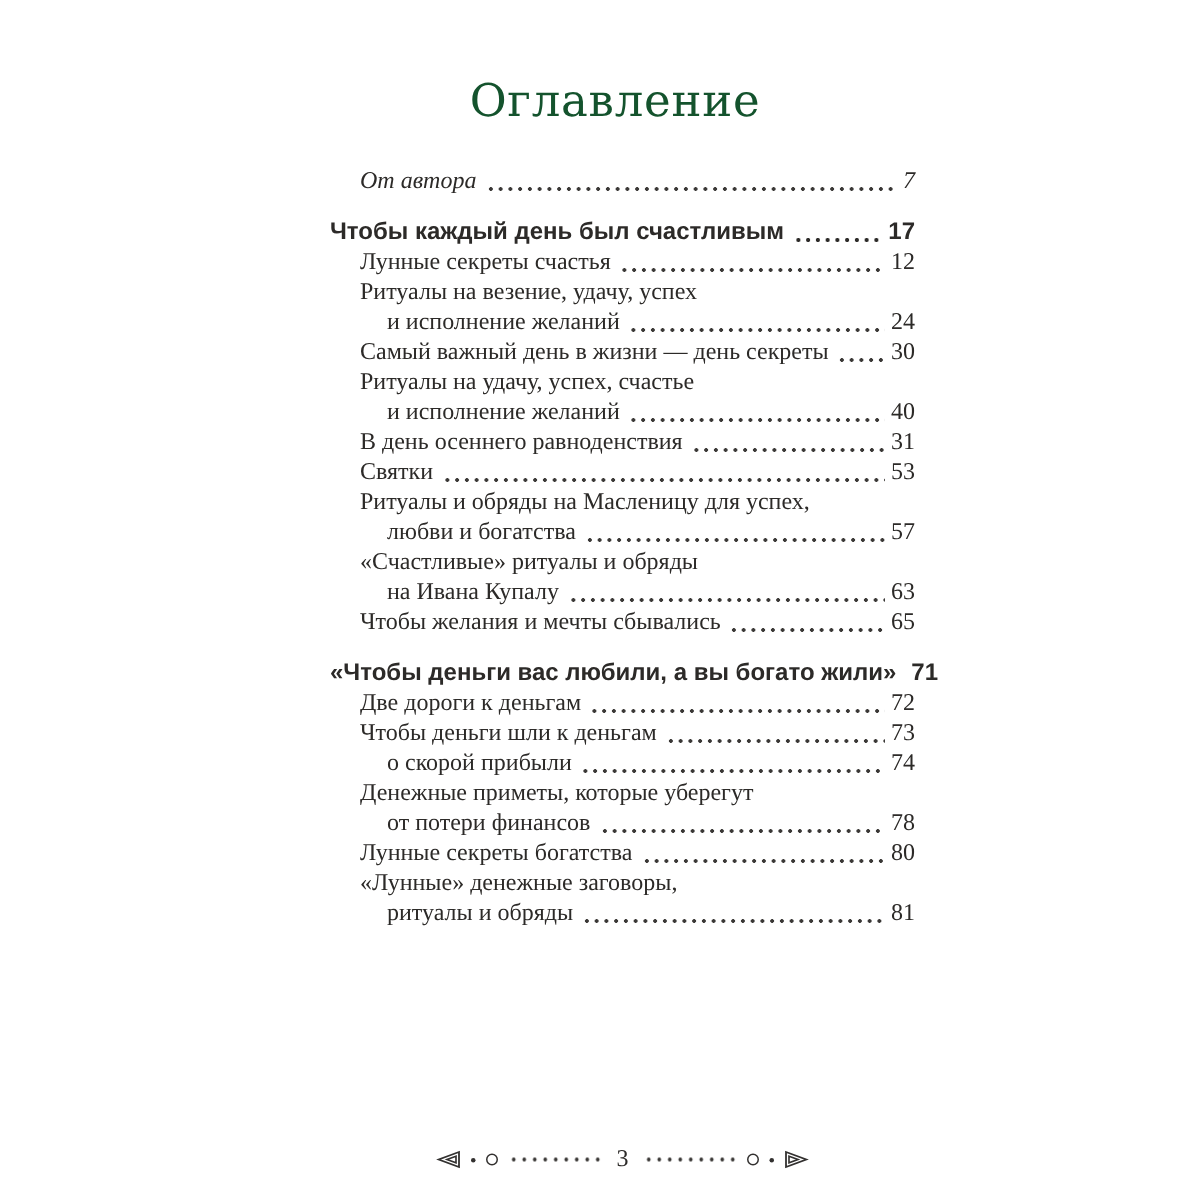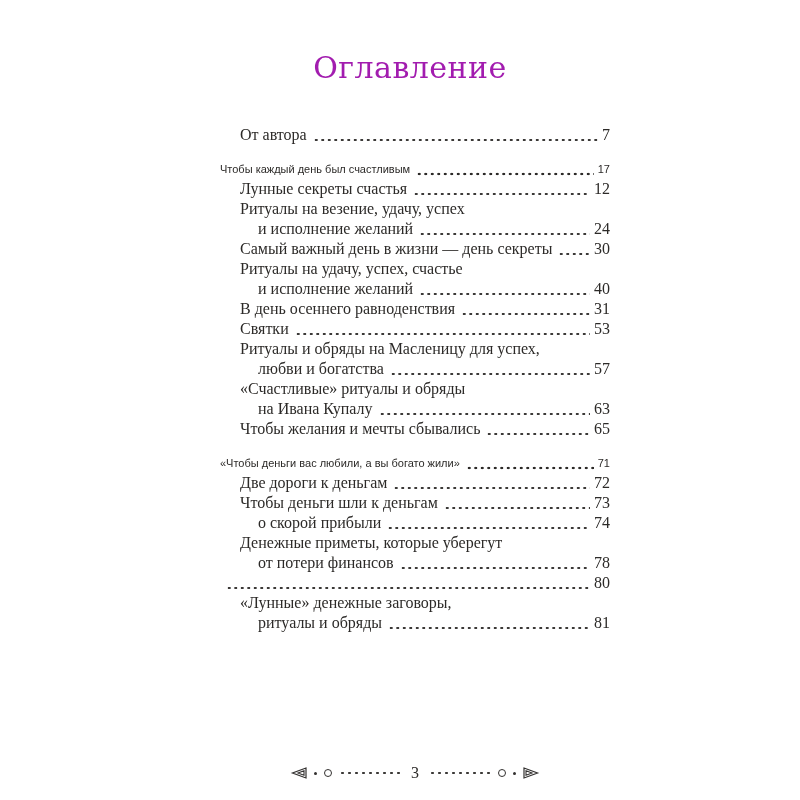--- a/index.html
+++ b/index.html
@@ -20,40 +20,40 @@
   }
   .title {
     position: absolute;
     left: 210px;
     top: 50px;
     width: 400px;
     text-align: center;
     font-family: "DejaVu Serif", serif;
     font-size: 30px;
     letter-spacing: 0.5px;
-    color: #a21caf;
+    color: #14532d;
   }
   .toc {
     position: absolute;
     left: 220px;
     top: 111px;
     width: 390px;
   }
   .entry { }
   .entry.section {
     margin-top: 14px;
     font-family: "Liberation Sans", sans-serif;
-    font-weight: normal;
-    font-size: 11px;
+    font-weight: bold;
+    font-size: 16px;
   }
   .entry.item {
     font-family: "Liberation Serif", serif;
     font-size: 16px;
   }
-  .entry:first-child { margin-top: 14px; }
+  .entry:first-child { margin-top: 0; font-style: italic; }
   .line {
     display: flex;
     align-items: baseline;
     line-height: 20px;
     white-space: nowrap;
   }
   .entry.item .line .txt { padding-left: 20px; }
   .entry.item .line.cont .txt { padding-left: 38px; }
   .entry.section .line .txt { padding-left: 0; }
   .leader {
@@ -239,20 +239,21 @@
           <span class="txt">Денежные приметы, которые уберегут</span>
         </div>
         <div class="line cont">
           <span class="txt">от потери финансов</span>
           <span class="leader"></span>
           <span class="pg">78</span>
         </div>
       </div>
       <div class="entry item">
         <div class="line">
+          <span class="txt">Лунные секреты богатства</span>
           <span class="leader"></span>
           <span class="pg">80</span>
         </div>
       </div>
       <div class="entry item">
         <div class="line">
           <span class="txt">«Лунные» денежные заговоры,</span>
         </div>
         <div class="line cont">
           <span class="txt">ритуалы и обряды</span>

